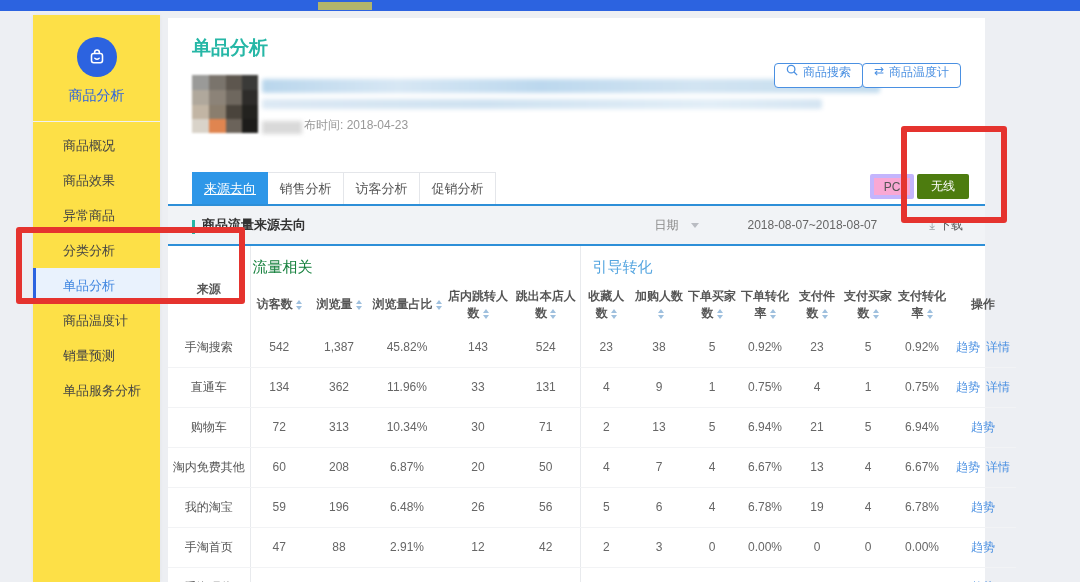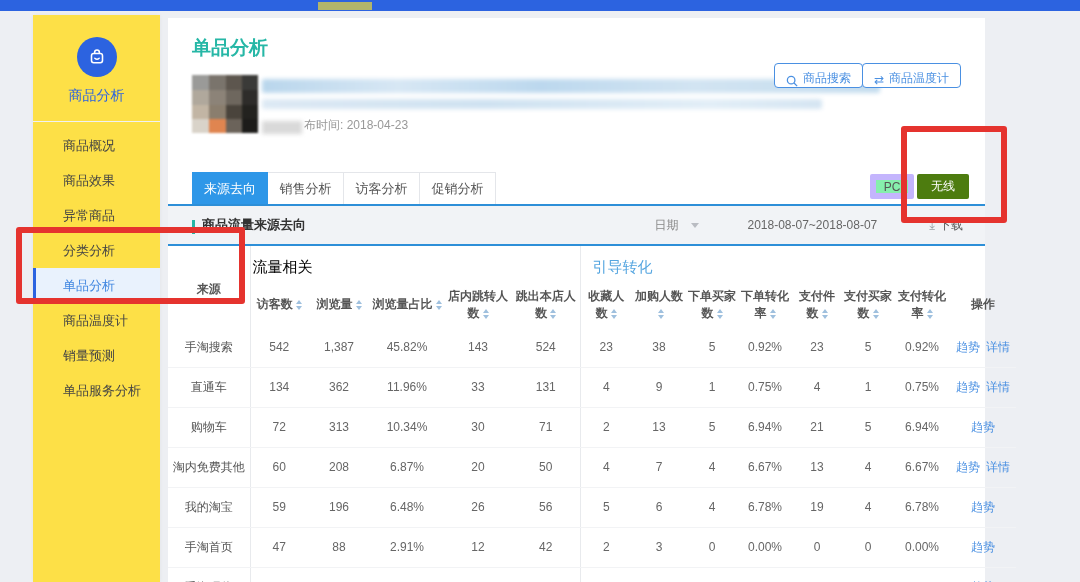--- a/index.html
+++ b/index.html
@@ -25,51 +25,51 @@
 
   
   .content { position:absolute; left:168px; top:18px; width:817px; bottom:0; background:#fff; }
   .page-title { color:#26b7a6; font-size:19px; font-weight:bold; margin:17px 0 0 24px; }
   .product { position:relative; height:105px; }
   .p-img { position:absolute; left:24px; top:14px; width:66px; height:58px; filter:blur(1px); overflow:hidden; }
   .blur-bar1 { position:absolute; left:94px; top:18px; width:618px; height:14px; background:linear-gradient(90deg,#b9d6ec,#d7e7f4 22%,#bcd8ee 45%,#d2e4f2 70%,#c3dcee); filter:blur(2px); border-radius:2px; }
   .blur-bar2 { position:absolute; left:94px; top:38px; width:560px; height:10px; background:linear-gradient(90deg,#dde9f4,#cfe2f1 40%,#e2eef7 80%,#d5e5f2); filter:blur(2px); border-radius:2px; }
   .publish { position:absolute; left:94px; top:56px; font-size:12px; color:#999; display:flex; align-items:flex-end; }
   .publish .blurpatch { width:40px; height:13px; background:#d9d9d9; filter:blur(2px); margin-right:2px; }
-  .hdr-btn { position:absolute; top:2px; height:25px; display:inline-flex; align-items:flex-end; gap:5px; padding:0 11px; border:1px solid #4a90e2; border-radius:4px; color:#4a90e2; font-size:12px; background:#fff; cursor:pointer; }
+  .hdr-btn { position:absolute; top:2px; height:25px; display:inline-flex; align-items:flex-start; gap:5px; padding:0 11px; border:1px solid #4a90e2; border-radius:4px; color:#4a90e2; font-size:12px; background:#fff; cursor:pointer; }
   .btn-search { right:122px; }
   .btn-thermo { right:24px; }
 
   
   .tabs-row { display:flex; justify-content:space-between; align-items:flex-end; border-bottom:2px solid #2d8fd8; padding:0 16px 0 24px; margin-top:6px; }
   .tabs { display:flex; }
   .tab { min-width:76px; height:32px; display:flex; align-items:center; justify-content:center; font-size:13px; color:#555; background:#fff; border:1px solid #e4e6ea; border-bottom:none; border-left:none; cursor:pointer; }
-  .tab:first-child { border-left:1px solid #e4e6ea; }
+  .tab:first-child { border-left:1px solid #e4e6ea;text-decoration:underline; }
   .tab.active { background:#2e97e8; color:#fff; border-color:#2e97e8; }
   .toggle { display:flex; margin-bottom:5px; }
   .tg { height:25px; display:flex; align-items:center; justify-content:center; font-size:12px; cursor:pointer; }
-  .tg-pc { width:44px; background:#86efac; border:6px solid #c4b5fd; color:#555; border-radius:2px; }
+  .tg-pc { width:44px; background:#f9a8d4; border:4px solid #c4b5fd; color:#555; border-radius:2px; }
   .tg-wl { width:52px; background:#4d7c0f; color:#fff; margin-left:3px; border-radius:2px; }
 
   
   .band { height:40px; background:#f1f3f6; border-bottom:2px solid #2d8fd8; display:flex; align-items:center; padding:0 22px 0 24px; }
   .band-title { display:flex; align-items:flex-end; font-size:13px; font-weight:bold; color:#333; }
   .teal-bar { width:3px; height:14px; background:#26b7a6; margin-right:7px; }
   .band-right { margin-left:auto; display:flex; align-items:center; font-size:12px; color:#777; }
   .date-label { display:flex; align-items:center; gap:13px; cursor:pointer; color:#888; }
   .caret { width:0; height:0; border-left:4px solid transparent; border-right:4px solid transparent; border-top:5px solid #b9bcc2; }
   .date-range { margin-left:48px; color:#666; }
   .download { margin-left:52px; display:flex; align-items:center; gap:4px; color:#555; cursor:pointer; }
   .dl-icon { color:#9aa0a6; font-size:13px; }
 
   
   table { width:100%; border-collapse:collapse; table-layout:fixed; }
   th { font-size:12px; color:#555; font-weight:bold; text-align:center; padding:5px 2px; line-height:1.45; vertical-align:middle; }
   .g-row th { height:32px; padding-top:10px; }
-  .g1 { color:#000000; font-size:15px; font-weight:normal; text-align:left; }
+  .g1 { color:#15803d; font-size:15px; font-weight:normal; text-align:left; }
   .g2 { color:#54a5e0; font-size:15px; font-weight:normal; text-align:left; padding-left:12px; }
   .sep-r { border-right:1px solid #e8eaed; }
   td { font-size:12px; color:#666; text-align:center; padding:11px 2px; border-bottom:1px solid #f2f3f5; overflow:hidden; white-space:nowrap; }
   td.row-label { color:#555; }
   .sort { display:inline-flex; flex-direction:column; align-items:center; vertical-align:middle; margin-left:3px; cursor:pointer; }
   .sort i { display:block; width:0; height:0; border-left:3.5px solid transparent; border-right:3.5px solid transparent; }
   .sort .up { border-bottom:4px solid #9fc0de; margin-bottom:2px; }
   .sort .down { border-top:4px solid #9fc0de; }
   .act-link { color:#4a90e2; cursor:pointer; margin:0 3px; }
 

